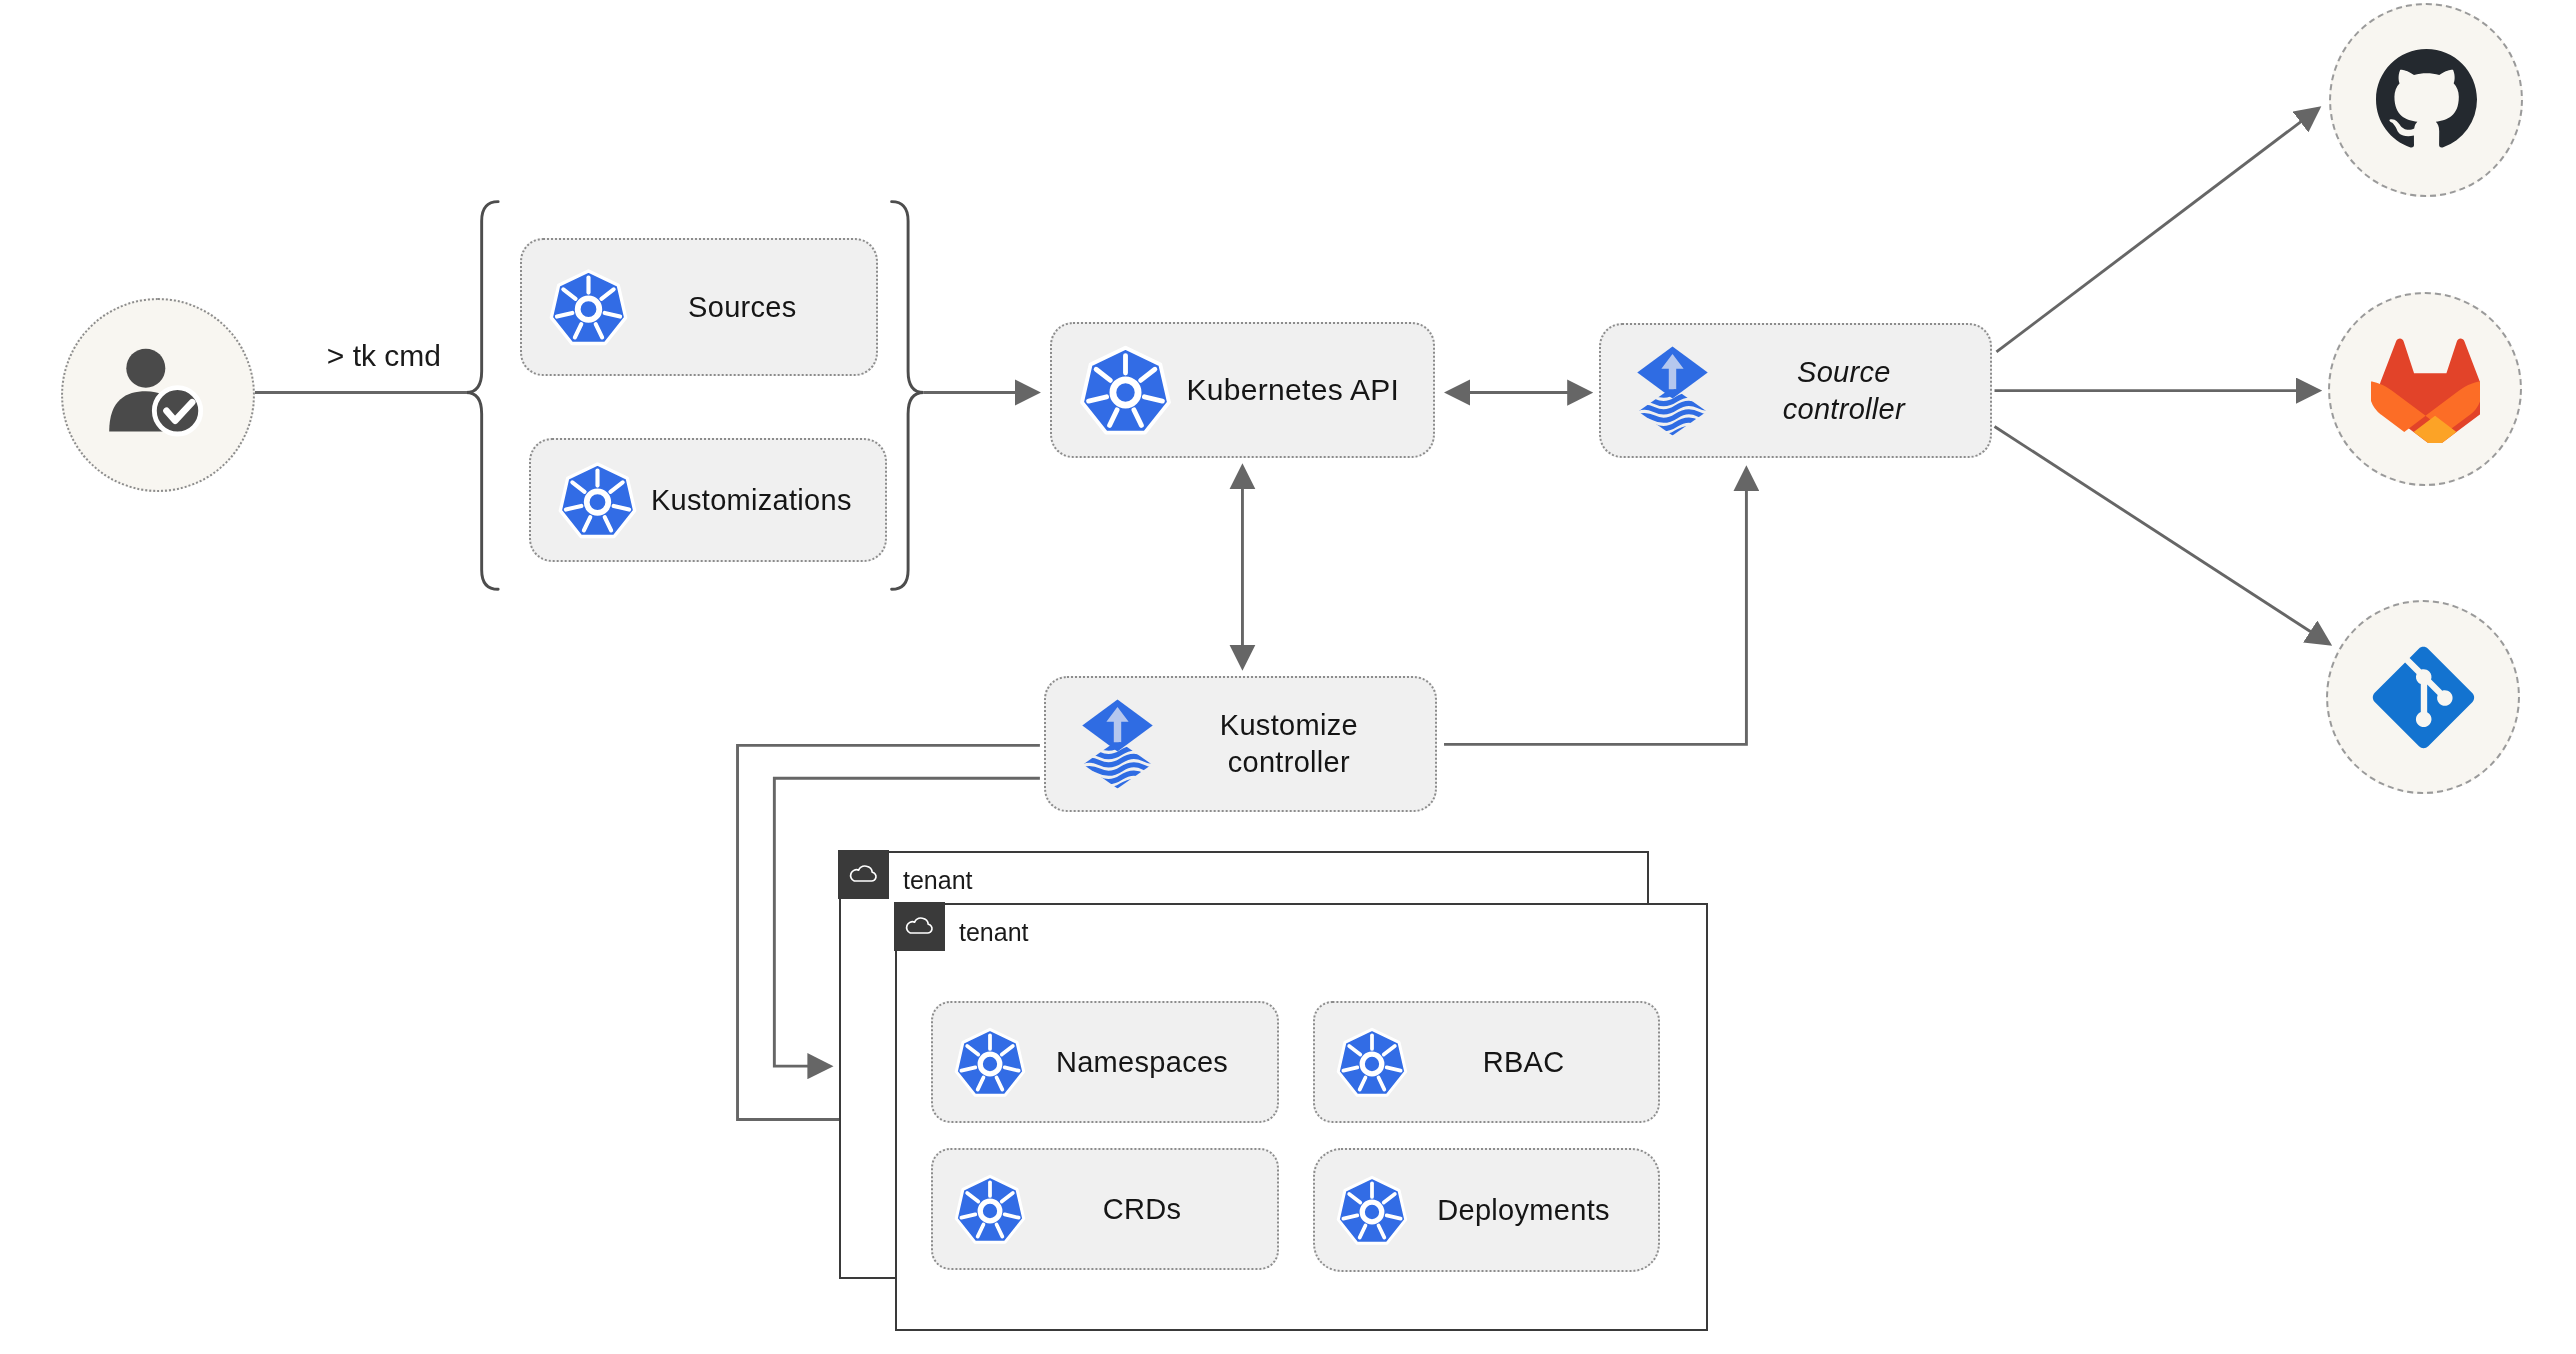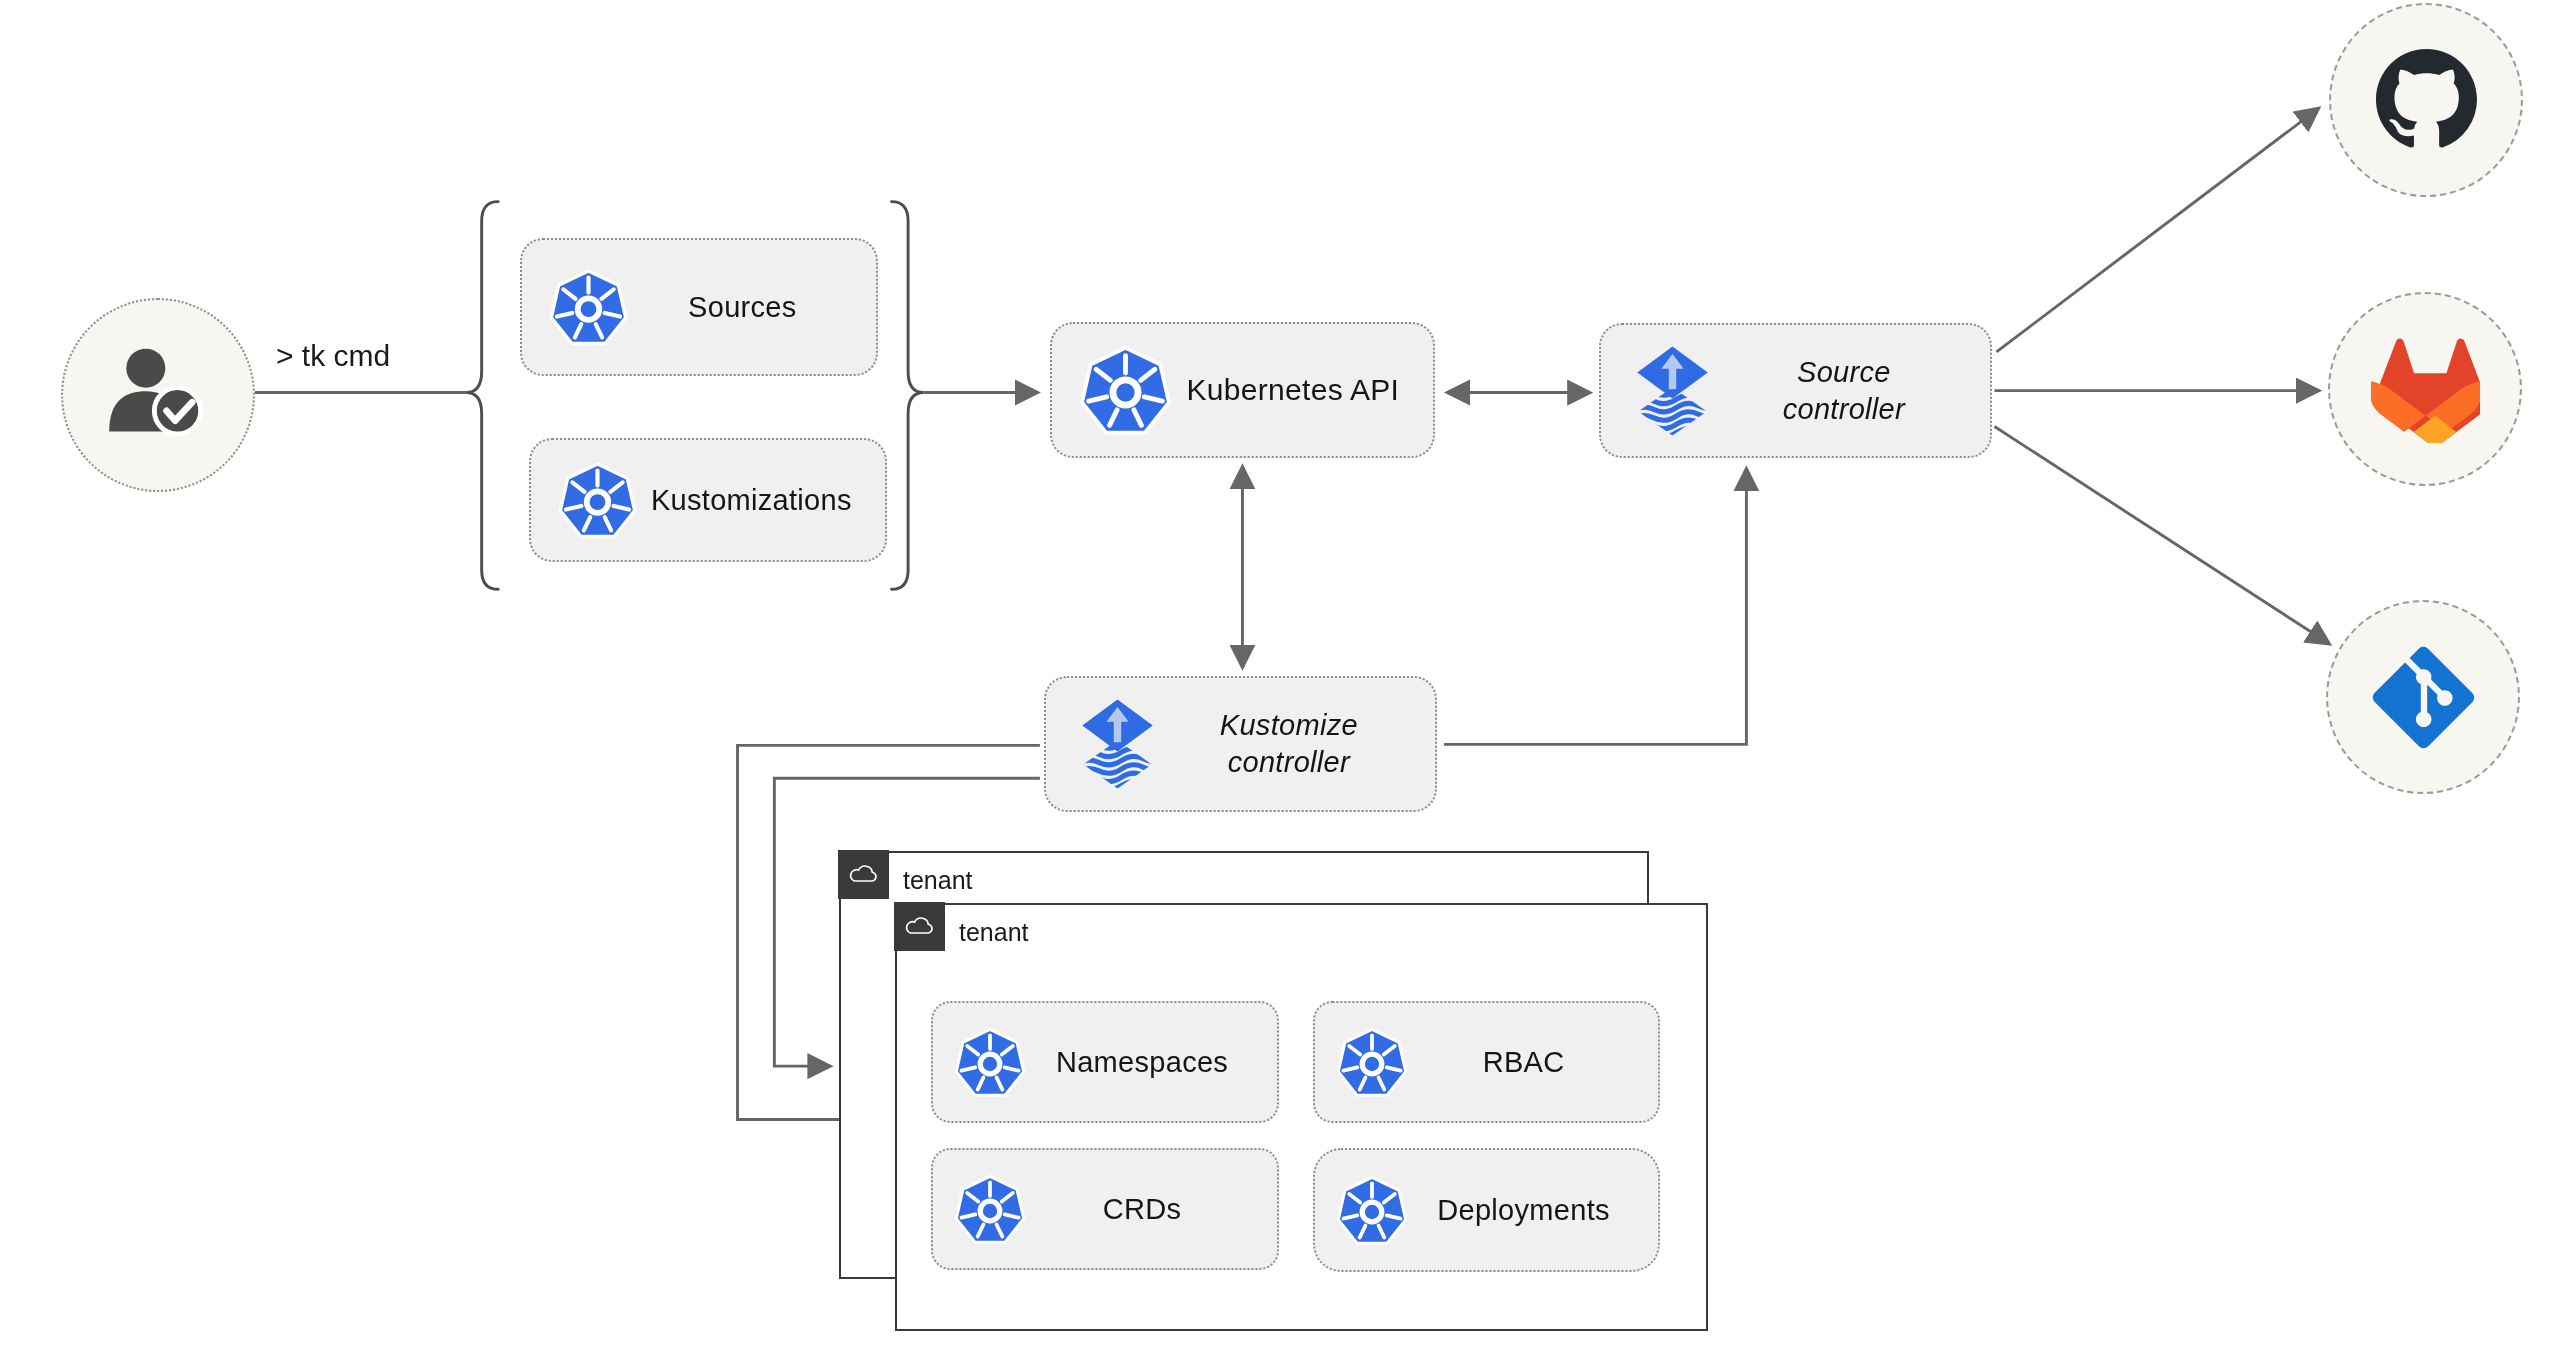--- a/index.html
+++ b/index.html
@@ -14,21 +14,21 @@
   .node-label{flex:1;text-align:center;font-size:29px;color:#151515;letter-spacing:0.3px;padding-right:21.3px;}
   .node-label .ln{display:block;line-height:37px;}
   .provider-circle{
     position:absolute;z-index:2;box-sizing:border-box;width:194px;height:194px;border-radius:50%;
     background:#f8f6f1;border:2.9px dashed #9a9a9a;display:flex;align-items:center;justify-content:center;
   }
   .user-circle{
     position:absolute;z-index:2;box-sizing:border-box;width:194px;height:194px;border-radius:50%;
     background:#f8f6f1;border:2.9px dotted #8c8c8c;display:flex;align-items:center;justify-content:center;
   }
-  .cmd-label{position:absolute;z-index:2;width:165px;text-align:left;font-size:30px;color:#1a1a1a;}
+  .cmd-label{position:absolute;z-index:2;width:165px;text-align:right;font-size:30px;color:#1a1a1a;}
   .tenant{
     position:absolute;z-index:2;box-sizing:border-box;background:#ffffff;border:2.9px solid #3a3a3a;
   }
   .tenant-front{z-index:3;}
   .tenant-tab{
     position:absolute;left:-2.9px;top:-2.9px;width:51px;height:49px;background:#3a3a3a;
     display:flex;align-items:center;justify-content:center;
   }
   .tenant-label{position:absolute;left:62px;top:12.6px;font-size:25px;color:#1a1a1a;}
   .resource{border-radius:19.4px;padding-left:19.4px;}
@@ -152,21 +152,21 @@
   <div class="node" style="left:1599px;top:323px;width:393px;height:135px;font-style:italic;">
     <svg width="93" height="112" viewBox="0 0 96 116">
         <use href="#sym-flux"></use>
       </svg>
     <div class="node-label">
       <span class="ln">Source</span>
       <span class="ln">controller</span>
     </div>
   </div>
 
-  <div class="node" style="left:1044px;top:676px;width:393px;height:136px;font-style:italic;">
+  <div class="node" style="left:1044px;top:676px;width:393px;height:136px;">
     <svg width="93" height="112" viewBox="0 0 96 116">
         <use href="#sym-flux"></use>
       </svg>
     <div class="node-label">
       <span class="ln">Kustomize</span>
       <span class="ln">controller</span>
     </div>
   </div>
 
   <div class="tenant" style="left:839px;top:851px;width:810px;height:428px;">

